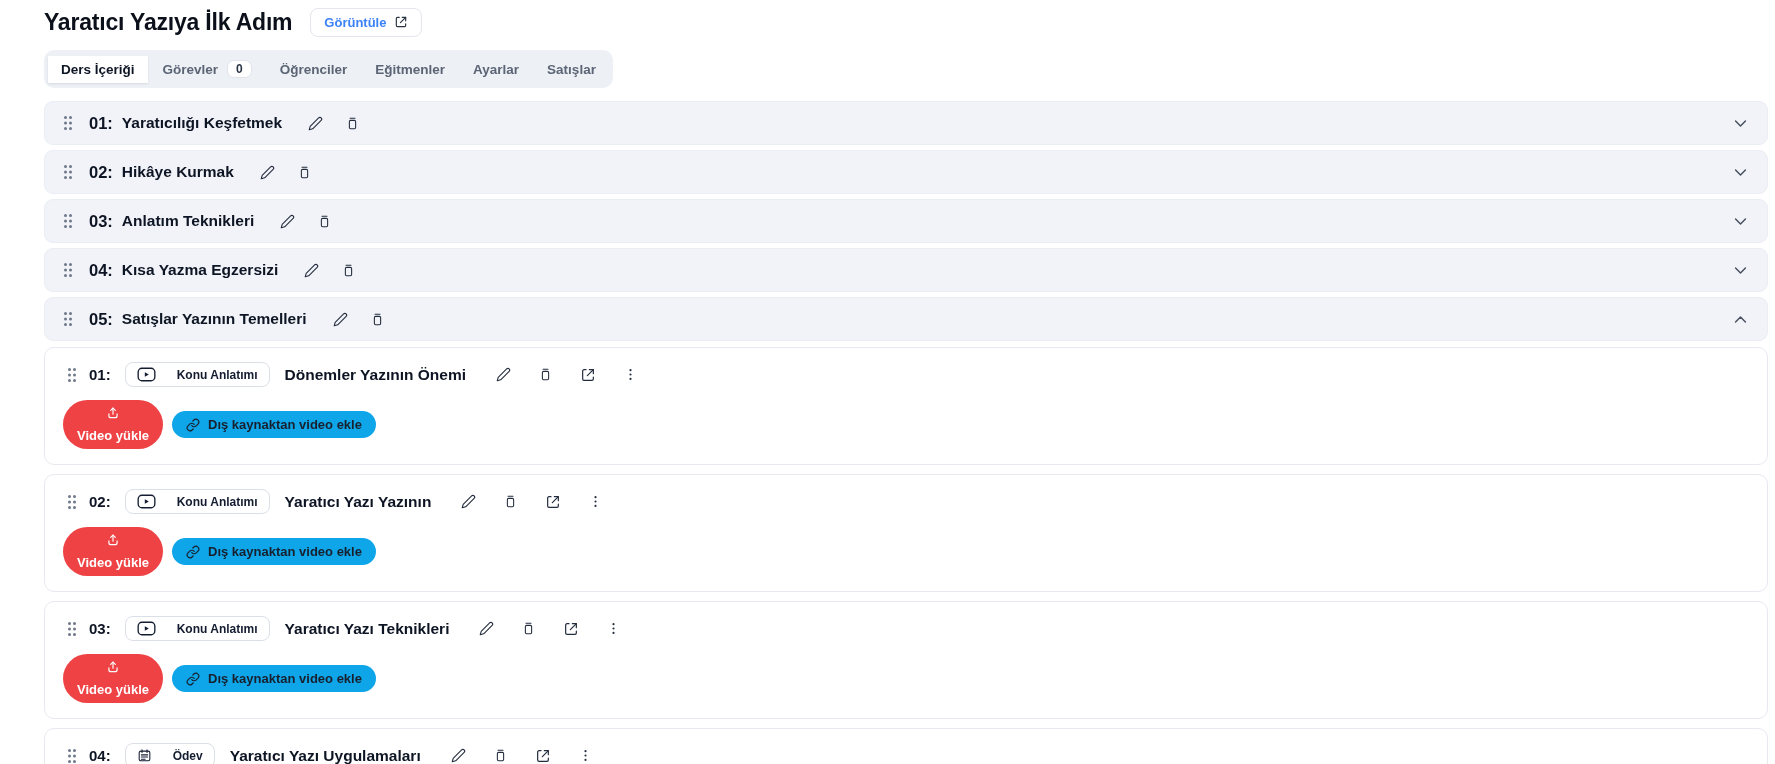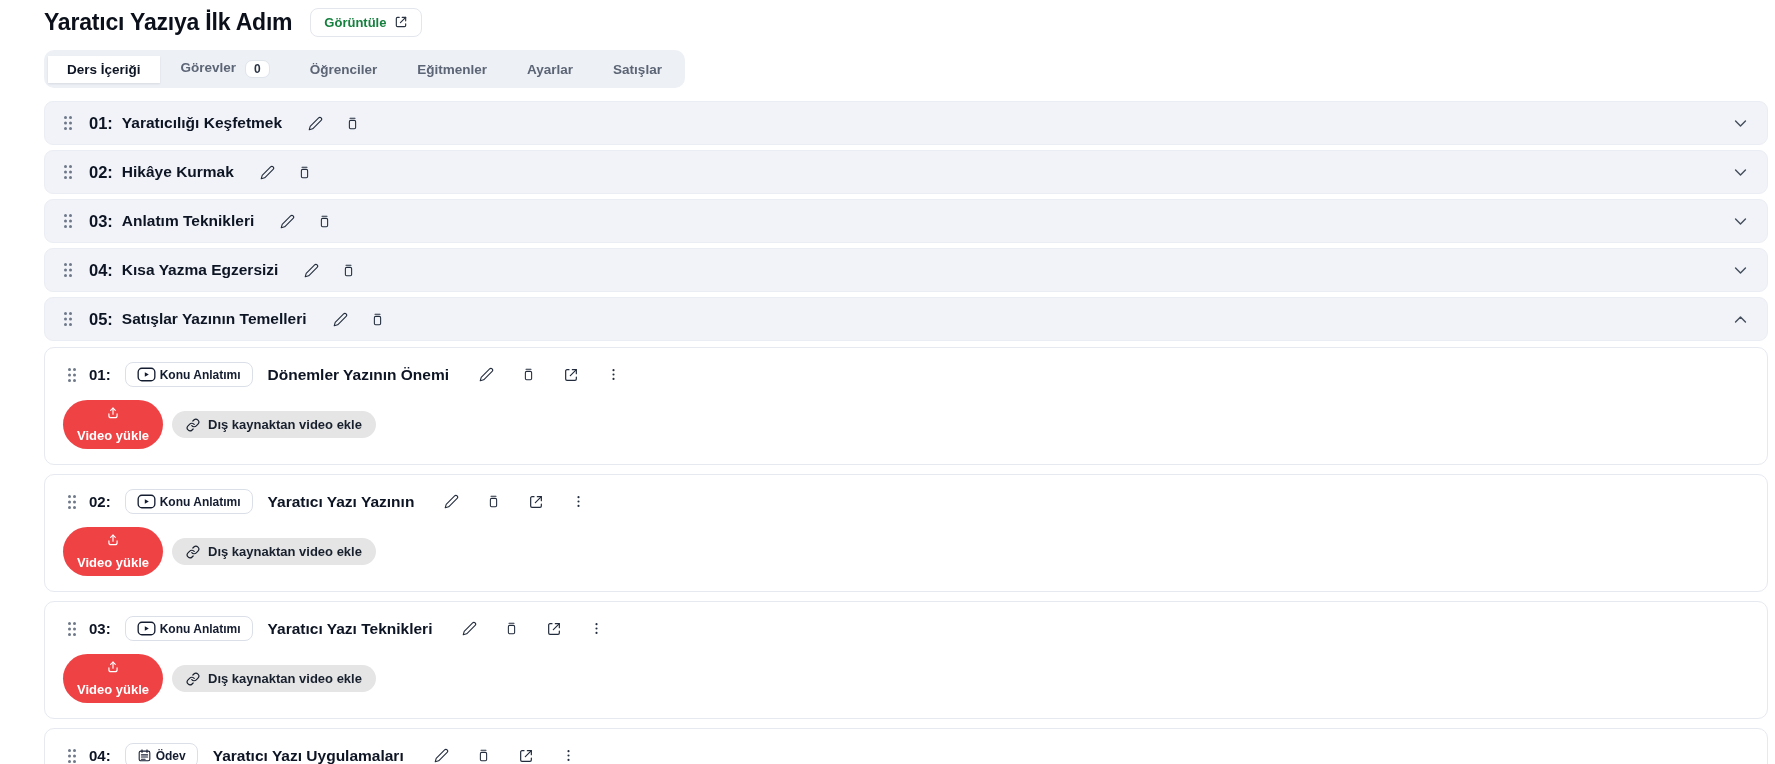--- a/index.html
+++ b/index.html
@@ -5,27 +5,27 @@
   * { box-sizing: border-box; margin: 0; padding: 0; }
   html, body { width: 1775px; height: 764px; background: #ffffff; overflow: hidden; }
   body { font-family: "Liberation Sans", sans-serif; color: #0d1423; }
   .page { padding: 4px 7px 0 8px; margin-left: 36px; }
 
   
   .header { display: flex; align-items: center; gap: 18px; height: 36px; margin-bottom: 8px; }
   .page-title { font-size: 23px; font-weight: 700; color: #0b101b; letter-spacing: -0.2px; }
   .view-btn { display: inline-flex; align-items: center; gap: 8px; background: #fff;
     border: 1px solid #e3e6ec; border-radius: 8px; padding: 6px 13px; font-size: 13px;
-    font-weight: 600; color: #15803d; cursor: pointer; }
+    font-weight: 600; color: #3b82f6; cursor: pointer; }
   .view-btn svg { color: #2a3342; }
 
   
   .tabbar { display: inline-flex; align-items: center; background: #edf0f5; border-radius: 10px;
     padding: 4px; gap: 2px; margin: 2px 0 13px 0; }
-  .tab { display: inline-flex; gap: 9px; padding: 6px 19px; border-radius: 0;
+  .tab { display: inline-flex; align-items: center; gap: 9px; padding: 6px 13px; border-radius: 0;
     font-size: 13.5px; font-weight: 600; color: #5c6575; cursor: pointer; white-space: nowrap; }
   .tab.active { background: #fff; color: #0e1524; box-shadow: 0 1px 2px rgba(16,24,40,.10); }
   .tab.disabled { color: #b9bfca; }
   .count-badge { background: #fff; border: 1px solid #e0e4eb; border-radius: 7px; padding: 1px 8px;
     font-size: 12px; font-weight: 700; color: #2b3445; }
   .soon-badge { background: #6d70dd; color: #fff; border-radius: 999px; padding: 4px 11px;
     font-size: 12px; font-weight: 700; }
 
   
   .section-row { display: flex; align-items: center; background: #f1f3f8; border: 1px solid #eaedf3;
@@ -38,34 +38,34 @@
   .sec-pencil { margin-left: 26px; }
   .sec-trash { margin-left: 22px; }
   .sec-chevron { margin-left: auto; color: #454e5d; }
 
   
   .lessons { margin-top: 6px; }
   .card { background: #fff; border: 1px solid #e6e9ef; border-radius: 10px; margin-bottom: 9px;
     padding: 14px 16px 15px; }
   .card-head { display: flex; align-items: center; padding-left: 6px; }
   .les-num { font-size: 15px; font-weight: 700; margin-left: 12px; }
-  .type-badge { display: inline-flex; align-items: center; gap: 4px; border: 1px solid #dbdfe7;
+  .type-badge { display: inline-flex; align-items: center; gap: 21px; border: 1px solid #dbdfe7;
     border-radius: 8px; background: #fff; padding: 4px 11px; margin-left: 14px; font-size: 12px;
     font-weight: 700; color: #141c30; }
   .les-title { font-size: 15.5px; font-weight: 700; margin-left: 15px; }
   .les-pencil { margin-left: 30px; }
   .les-trash { margin-left: 27px; }
   .les-share { margin-left: 27px; }
   .les-kebab { margin-left: 27px; }
   .card-actions { display: flex; align-items: center; gap: 9px; margin-top: 13px; padding-left: 2px; }
   .btn-red, .status-badge { display: inline-flex; align-items: center; gap: 8px; background: #ee4245;
     color: #fff; border: none; border-radius: 999px; padding: 6px 14px; font-size: 13px;
     font-weight: 700; cursor: pointer; flex-direction: column; }
   .status-badge { cursor: default; }
-  .btn-gray { display: inline-flex; align-items: center; gap: 8px; background: #e5e5e5;
+  .btn-gray { display: inline-flex; align-items: center; gap: 8px; background: #0ea5e9;
     color: #18202e; border: none; border-radius: 999px; padding: 6px 14px; font-size: 13px;
     font-weight: 700; cursor: pointer; }
   .unfold-btn { margin-left: 14px; color: #222b3a; }
   svg { display: block; }
 </style>
 </head>
 <body>
 
 <div class="page">
 

